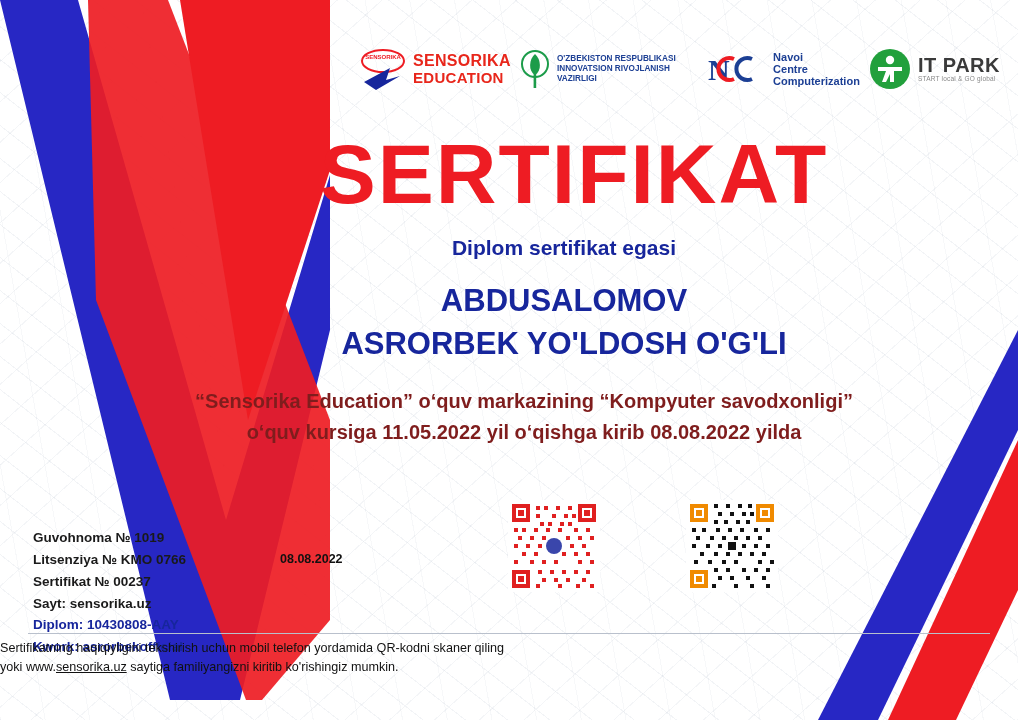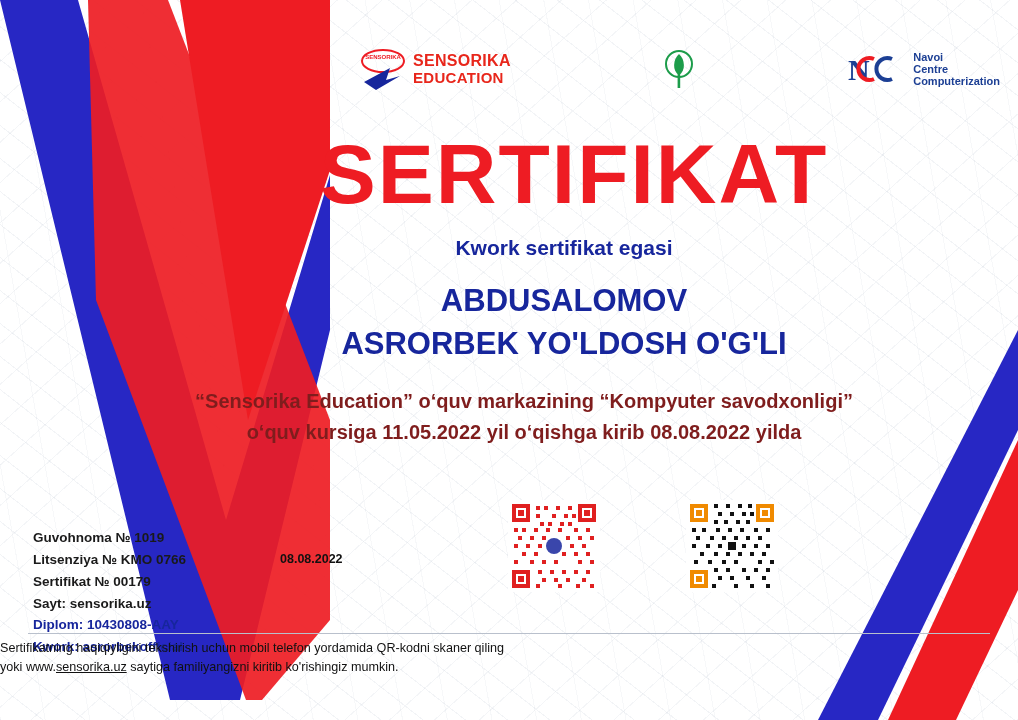--- a/index.html
+++ b/index.html
@@ -244,56 +244,68 @@
         <div class="sensorika-sub">EDUCATION</div>
       </div>
     </div>
 
     <div class="logo-block">
       <svg width="30" height="44" viewBox="0 0 30 44">
         <circle cx="15" cy="17" r="13" fill="none" stroke="#1c9c4a" stroke-width="2"></circle>
         <path d="M15 28 C8 24 9 12 15 7 C21 12 22 24 15 28 Z" fill="#1c9c4a"></path>
         <rect x="13.6" y="26" width="2.6" height="15" fill="#1c9c4a"></rect>
       </svg>
+      <div class="minister-text">O'ZBEKISTON RESPUBLIKASI INNOVATSION RIVOJLANISH VAZIRLIGI</div>
     </div>
 
     <div class="logo-block">
       <svg width="60" height="40" viewBox="0 0 60 40">
         <text x="2" y="31" font-size="30" font-weight="bold" fill="#1c3f94" font-family="Liberation Serif, serif">N</text>
         <path d="M28 10 a11 11 0 1 0 0 20" fill="none" stroke="#ee1c23" stroke-width="4"></path>
         <path d="M46 10 a11 11 0 1 0 0 20" fill="none" stroke="#1c3f94" stroke-width="4"></path>
       </svg>
       <div class="navoi-text">
         <div>Navoi</div>
         <div>Centre</div>
         <div>Computerization</div>
       </div>
     </div>
 
+    <div class="logo-block">
+      <svg width="42" height="42" viewBox="0 0 42 42">
+        <circle cx="21" cy="21" r="20" fill="#22a03c"></circle>
+        <circle cx="21" cy="12" r="4.2" fill="#ffffff"></circle>
+        <path d="M9 19 L33 19 L33 23 L25 23 L25 34 L21 34 L21 26 L17 34 L13 34 L17 23 L9 23 Z" fill="#ffffff"></path>
+      </svg>
+      <div class="logo-text">
+        <div class="itpark-name">IT PARK</div>
+        <div class="itpark-sub">START local &amp; GO global</div>
+      </div>
+    </div>
 
   </div>
 
   <div class="title">SERTIFIKAT</div>
 
-  <div class="subtitle">Kwork sertifikat egasi</div>
+  <div class="subtitle">Diplom sertifikat egasi</div>
 
   <div class="recipient">
     <div>ABDUSALOMOV</div>
     <div>ASRORBEK YO'LDOSH O'G'LI</div>
   </div>
 
   <div class="body-text">
     <div>“Sensorika Education” o‘quv markazining “Kompyuter savodxonligi”</div>
     <div>o‘quv kursiga 11.05.2022 yil o‘qishga kirib 08.08.2022 yilda</div>
   </div>
 
   <div class="details">
     <div>Guvohnoma № 1019</div>
     <div>Litsenziya № KMO 0766</div>
-    <div>Sertifikat № 00179</div>
+    <div>Sertifikat № 00237</div>
     <div>Sayt: sensorika.uz</div>
     <div class="blue">Diplom: 10430808-AAY</div>
     <div class="blue">Kwork: asrorbekofficial</div>
   </div>
 
   <div class="director-date">08.08.2022</div>
 
   <svg class="qr qr-red" viewBox="0 0 92 92">
     <rect x="0" y="0" width="92" height="92" fill="#ffffff"></rect>
     <g fill="#e02020">

